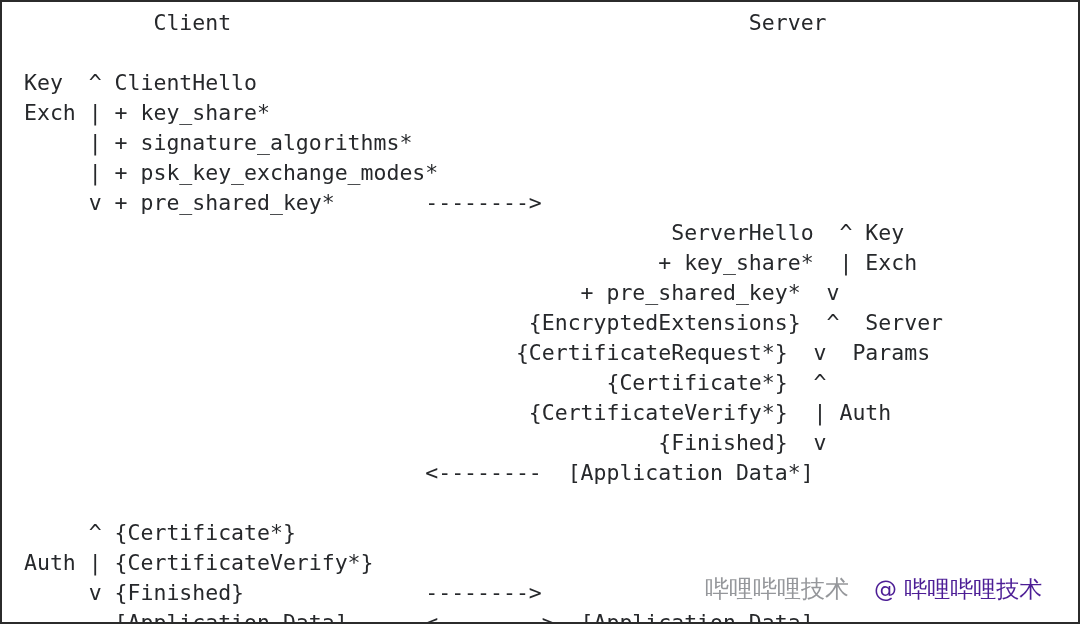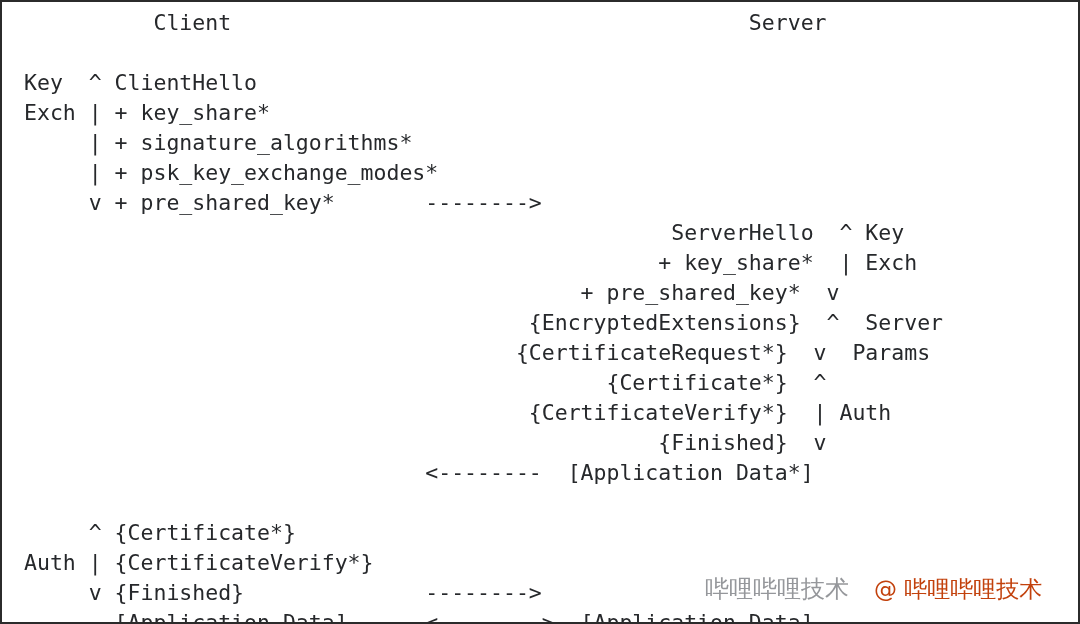--- a/index.html
+++ b/index.html
@@ -45,21 +45,21 @@
     top: 571px;
     font-size: 24px;
     color: #8d8f93;
     opacity: 0.92;
     letter-spacing: 0px;
   }
   #wm-author {
     left: 872px;
     top: 572px;
     font-size: 23px;
-    color: #c2410c;
+    color: #4c1d95;
     letter-spacing: 0px;
   }
 </style>
 </head>
 <body>
 
 <div id="canvas">
 
   <pre class="figure">          Client                                        Server
 

